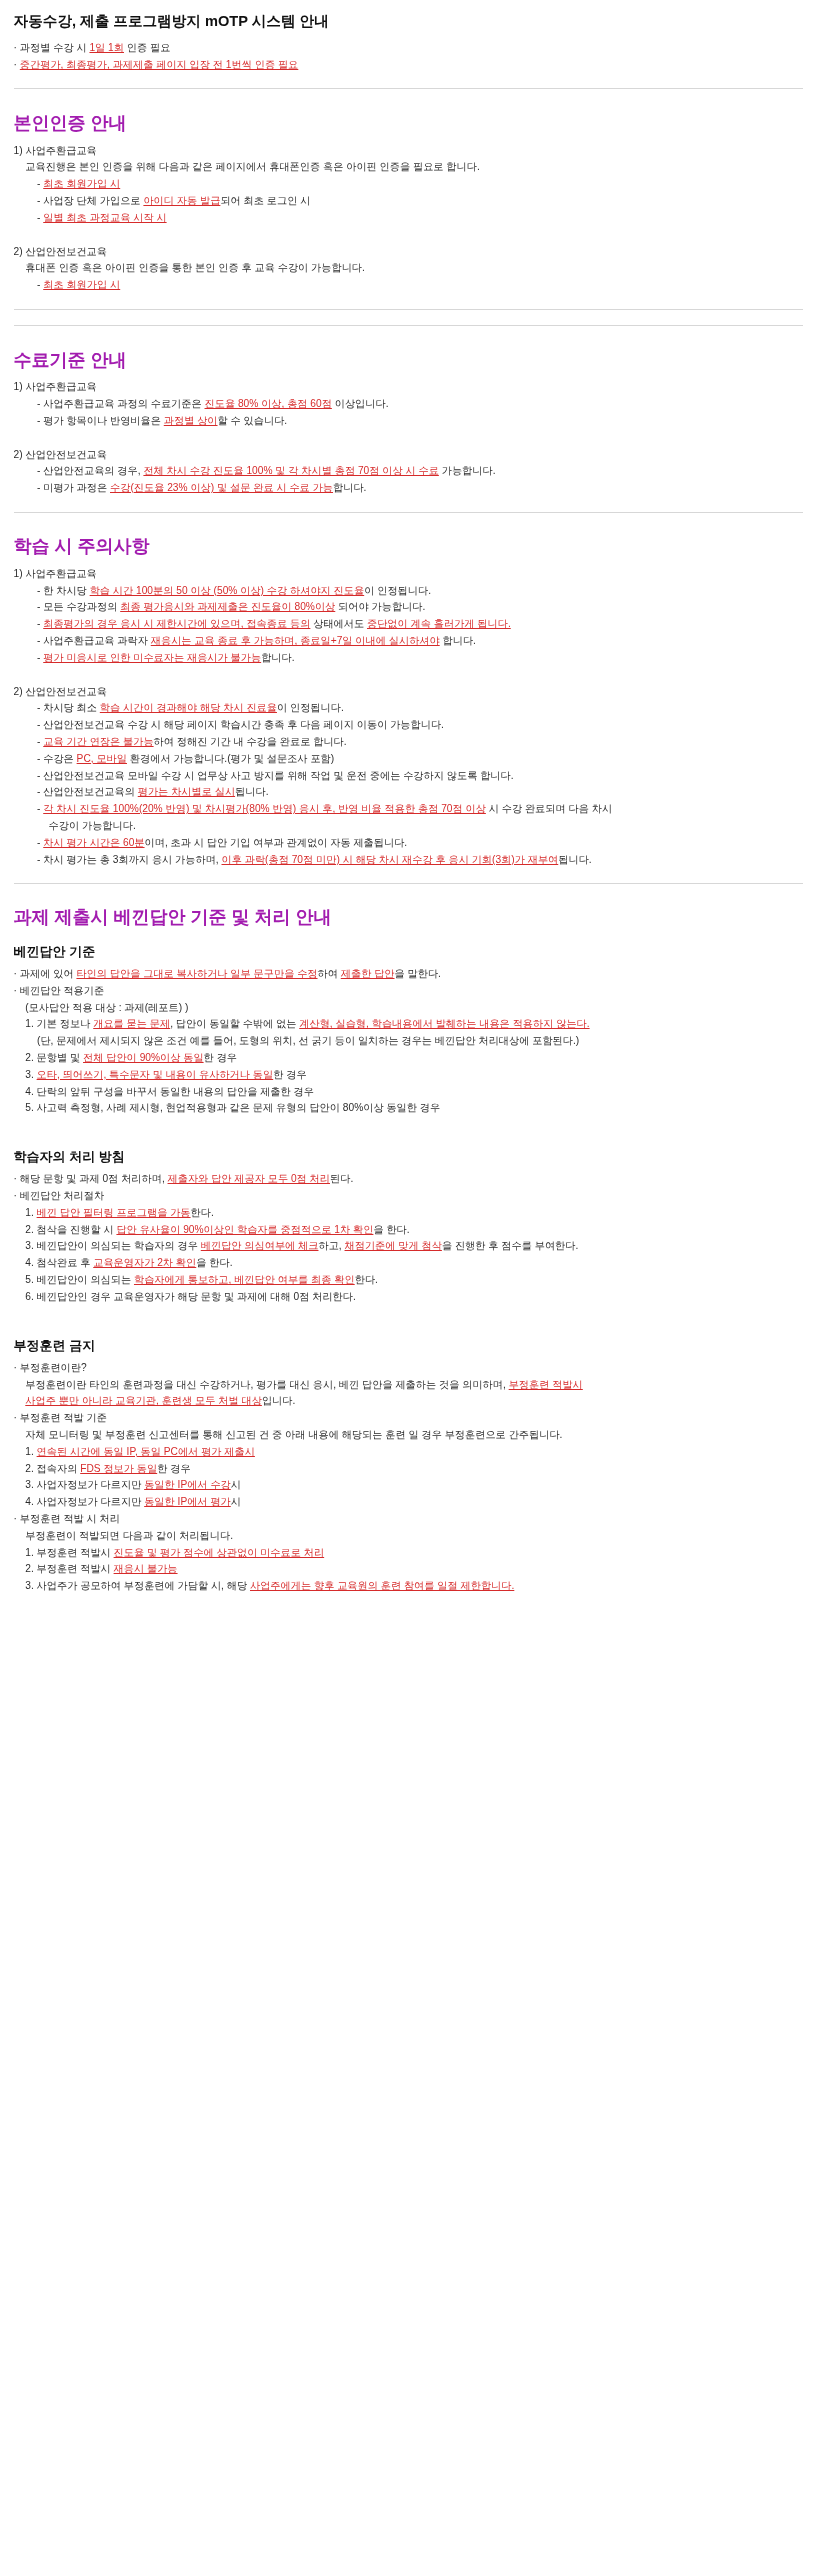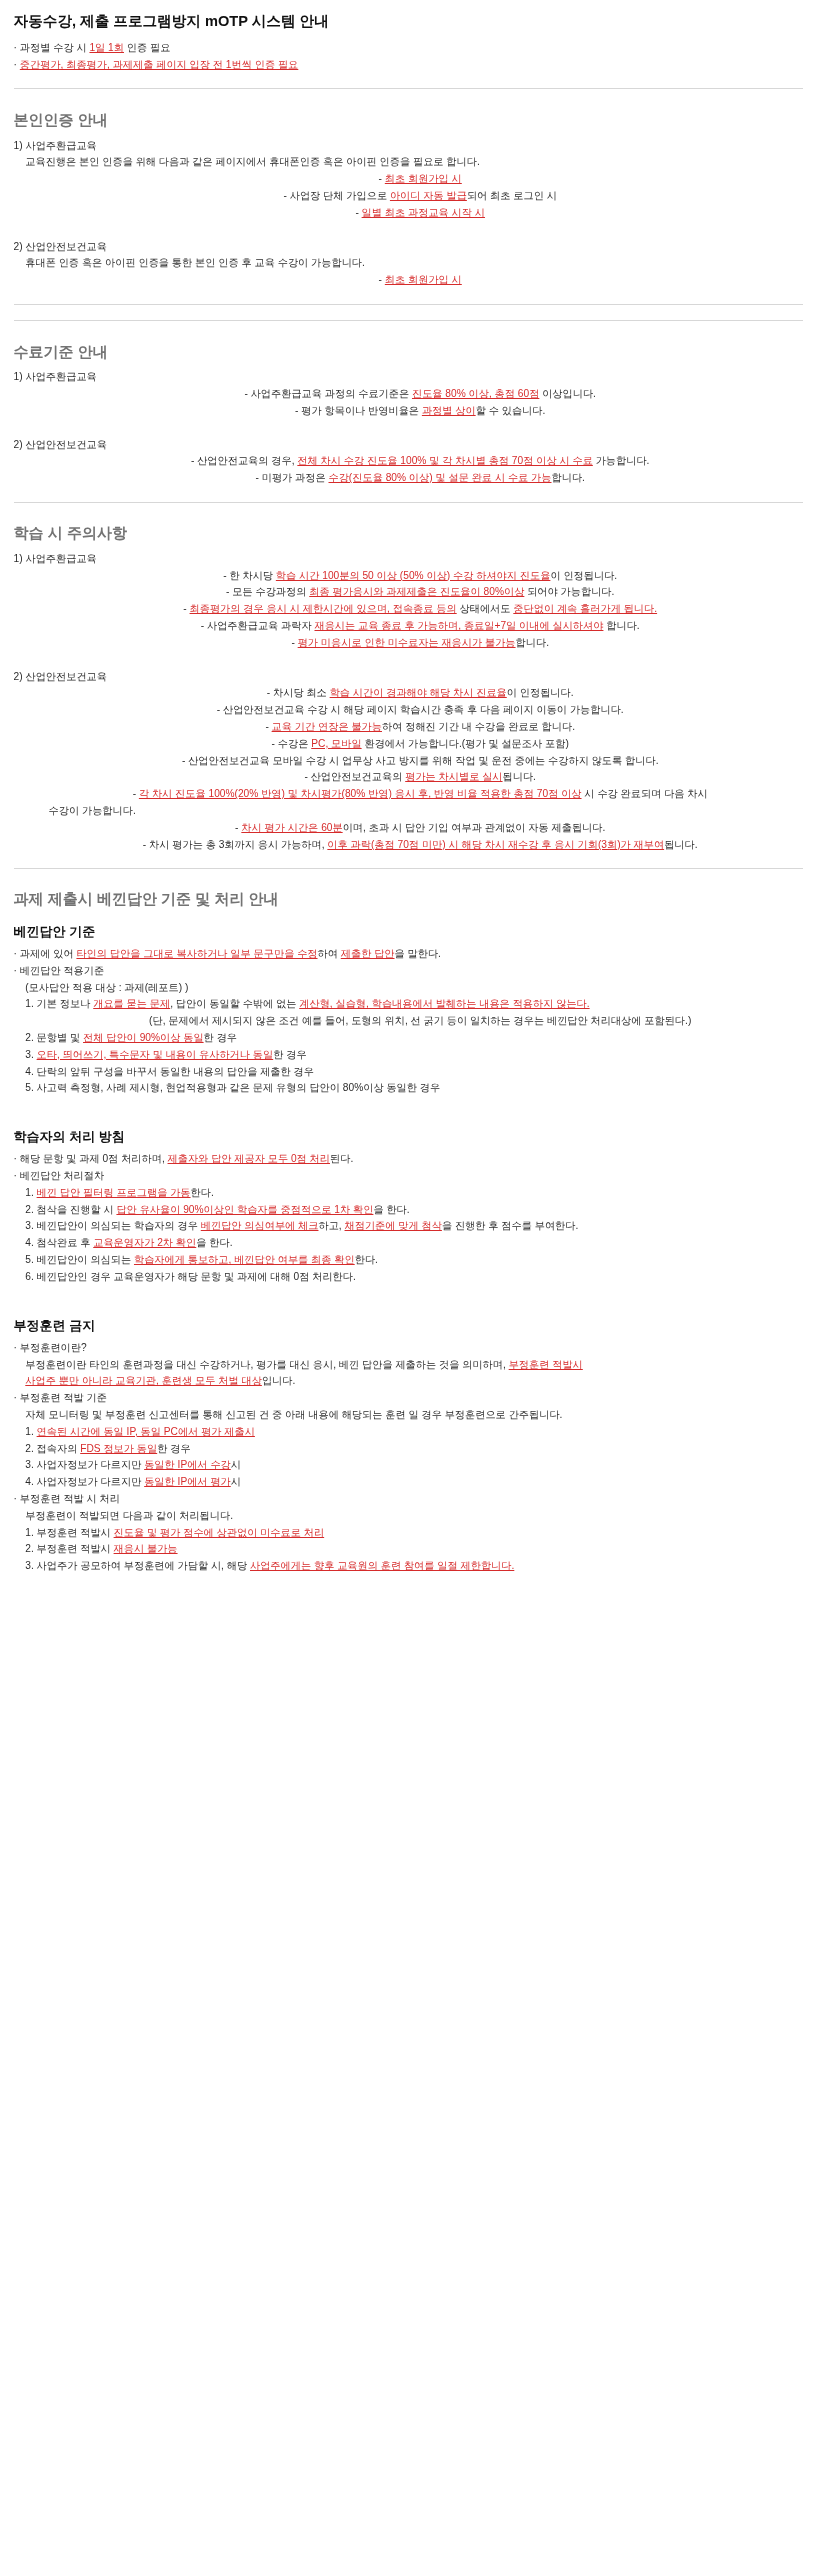--- a/index.html
+++ b/index.html
@@ -13,40 +13,40 @@
   .page { width: 817px; padding: 9.7px 13.6px 19.5px 13.6px; }
 
   h1.doc-title {
     font-size: 14.6px;
     font-weight: bold;
     margin: 1.9px 0 9.7px 0;
     color: #111;
   }
   .section { margin-bottom: 3.9px; }
   h2.sec-title {
-    font-size: 15px;
+    font-size: 18px;
     font-weight: bold;
     margin: 21.4px 0 7.8px 0;
-    color: #737373;
+    color: #a21caf;
   }
   h3.sub-title {
     font-size: 13px;
     font-weight: bold;
     margin: 13.6px 0 4.9px 0;
     color: #111;
   }
   .line {
     font-size: 10.2px;
     line-height: 1.55;
     margin: 1px 0;
     color: #2b2b2b;
   }
   .lvl0 { padding-left: 0px; }
   .lvl1 { padding-left: 11.7px; }
-  .lvl2 { padding-left: 23.4px; text-align: center; }
+  .lvl2 { padding-left: 23.4px; }
   .lvl3 { padding-left: 35px; }
   .red { color: #d62b2b; text-decoration: underline; }
   .hr {
     border: none;
     border-top: 1px solid #d7d7d7;
     margin: 15.6px 0 0 0;
     height: 0;
   }
   .spacer-lg { height: 17.5px; }
 </style>
@@ -76,21 +76,21 @@
       <div class="hr"></div>
       <div class="hr"></div>
       <div class="section">
         <h2 class="sec-title">수료기준 안내</h2>
         <div class="line lvl0"><span>1) 사업주환급교육</span></div>
         <div class="line lvl2"><span>- 사업주환급교육 과정의 수료기준은 </span><span class="red">진도율 80% 이상, 총점 60점</span><span> 이상입니다.</span></div>
         <div class="line lvl2"><span>- 평가 항목이나 반영비율은 </span><span class="red">과정별 상이</span><span>할 수 있습니다.</span></div>
         <div class="line lvl0">&nbsp;</div>
         <div class="line lvl0"><span>2) 산업안전보건교육</span></div>
         <div class="line lvl2"><span>- 산업안전교육의 경우, </span><span class="red">전체 차시 수강 진도율 100% 및 각 차시별 총점 70점 이상 시 수료</span><span> 가능합니다.</span></div>
-        <div class="line lvl2"><span>- 미평가 과정은 </span><span class="red">수강(진도율 80% 이상) 및 설문 완료 시 수료 가능</span><span>합니다.</span></div>
+        <div class="line lvl2"><span>- 미평가 과정은 </span><span class="red">수강(진도율 23% 이상) 및 설문 완료 시 수료 가능</span><span>합니다.</span></div>
       </div>
       <div class="hr"></div>
       <div class="section">
         <h2 class="sec-title">학습 시 주의사항</h2>
         <div class="line lvl0"><span>1) 사업주환급교육</span></div>
         <div class="line lvl2"><span>- 한 차시당 </span><span class="red">학습 시간 100분의 50 이상 (50% 이상) 수강 하셔야지 진도율</span><span>이 인정됩니다.</span></div>
         <div class="line lvl2"><span>- 모든 수강과정의 </span><span class="red">최종 평가응시와 과제제출은 진도율이 80%이상</span><span> 되어야 가능합니다.</span></div>
         <div class="line lvl2"><span>- </span><span class="red">최종평가의 경우 응시 시 제한시간에 있으며, 접속종료 등의</span><span> 상태에서도 </span><span class="red">중단없이 계속 흘러가게 됩니다.</span></div>
         <div class="line lvl2"><span>- 사업주환급교육 과락자 </span><span class="red">재응시는 교육 종료 후 가능하며, 종료일+7일 이내에 실시하셔야</span><span> 합니다.</span></div>
         <div class="line lvl2"><span>- </span><span class="red">평가 미응시로 인한 미수료자는 재응시가 불가능</span><span>합니다.</span></div>

